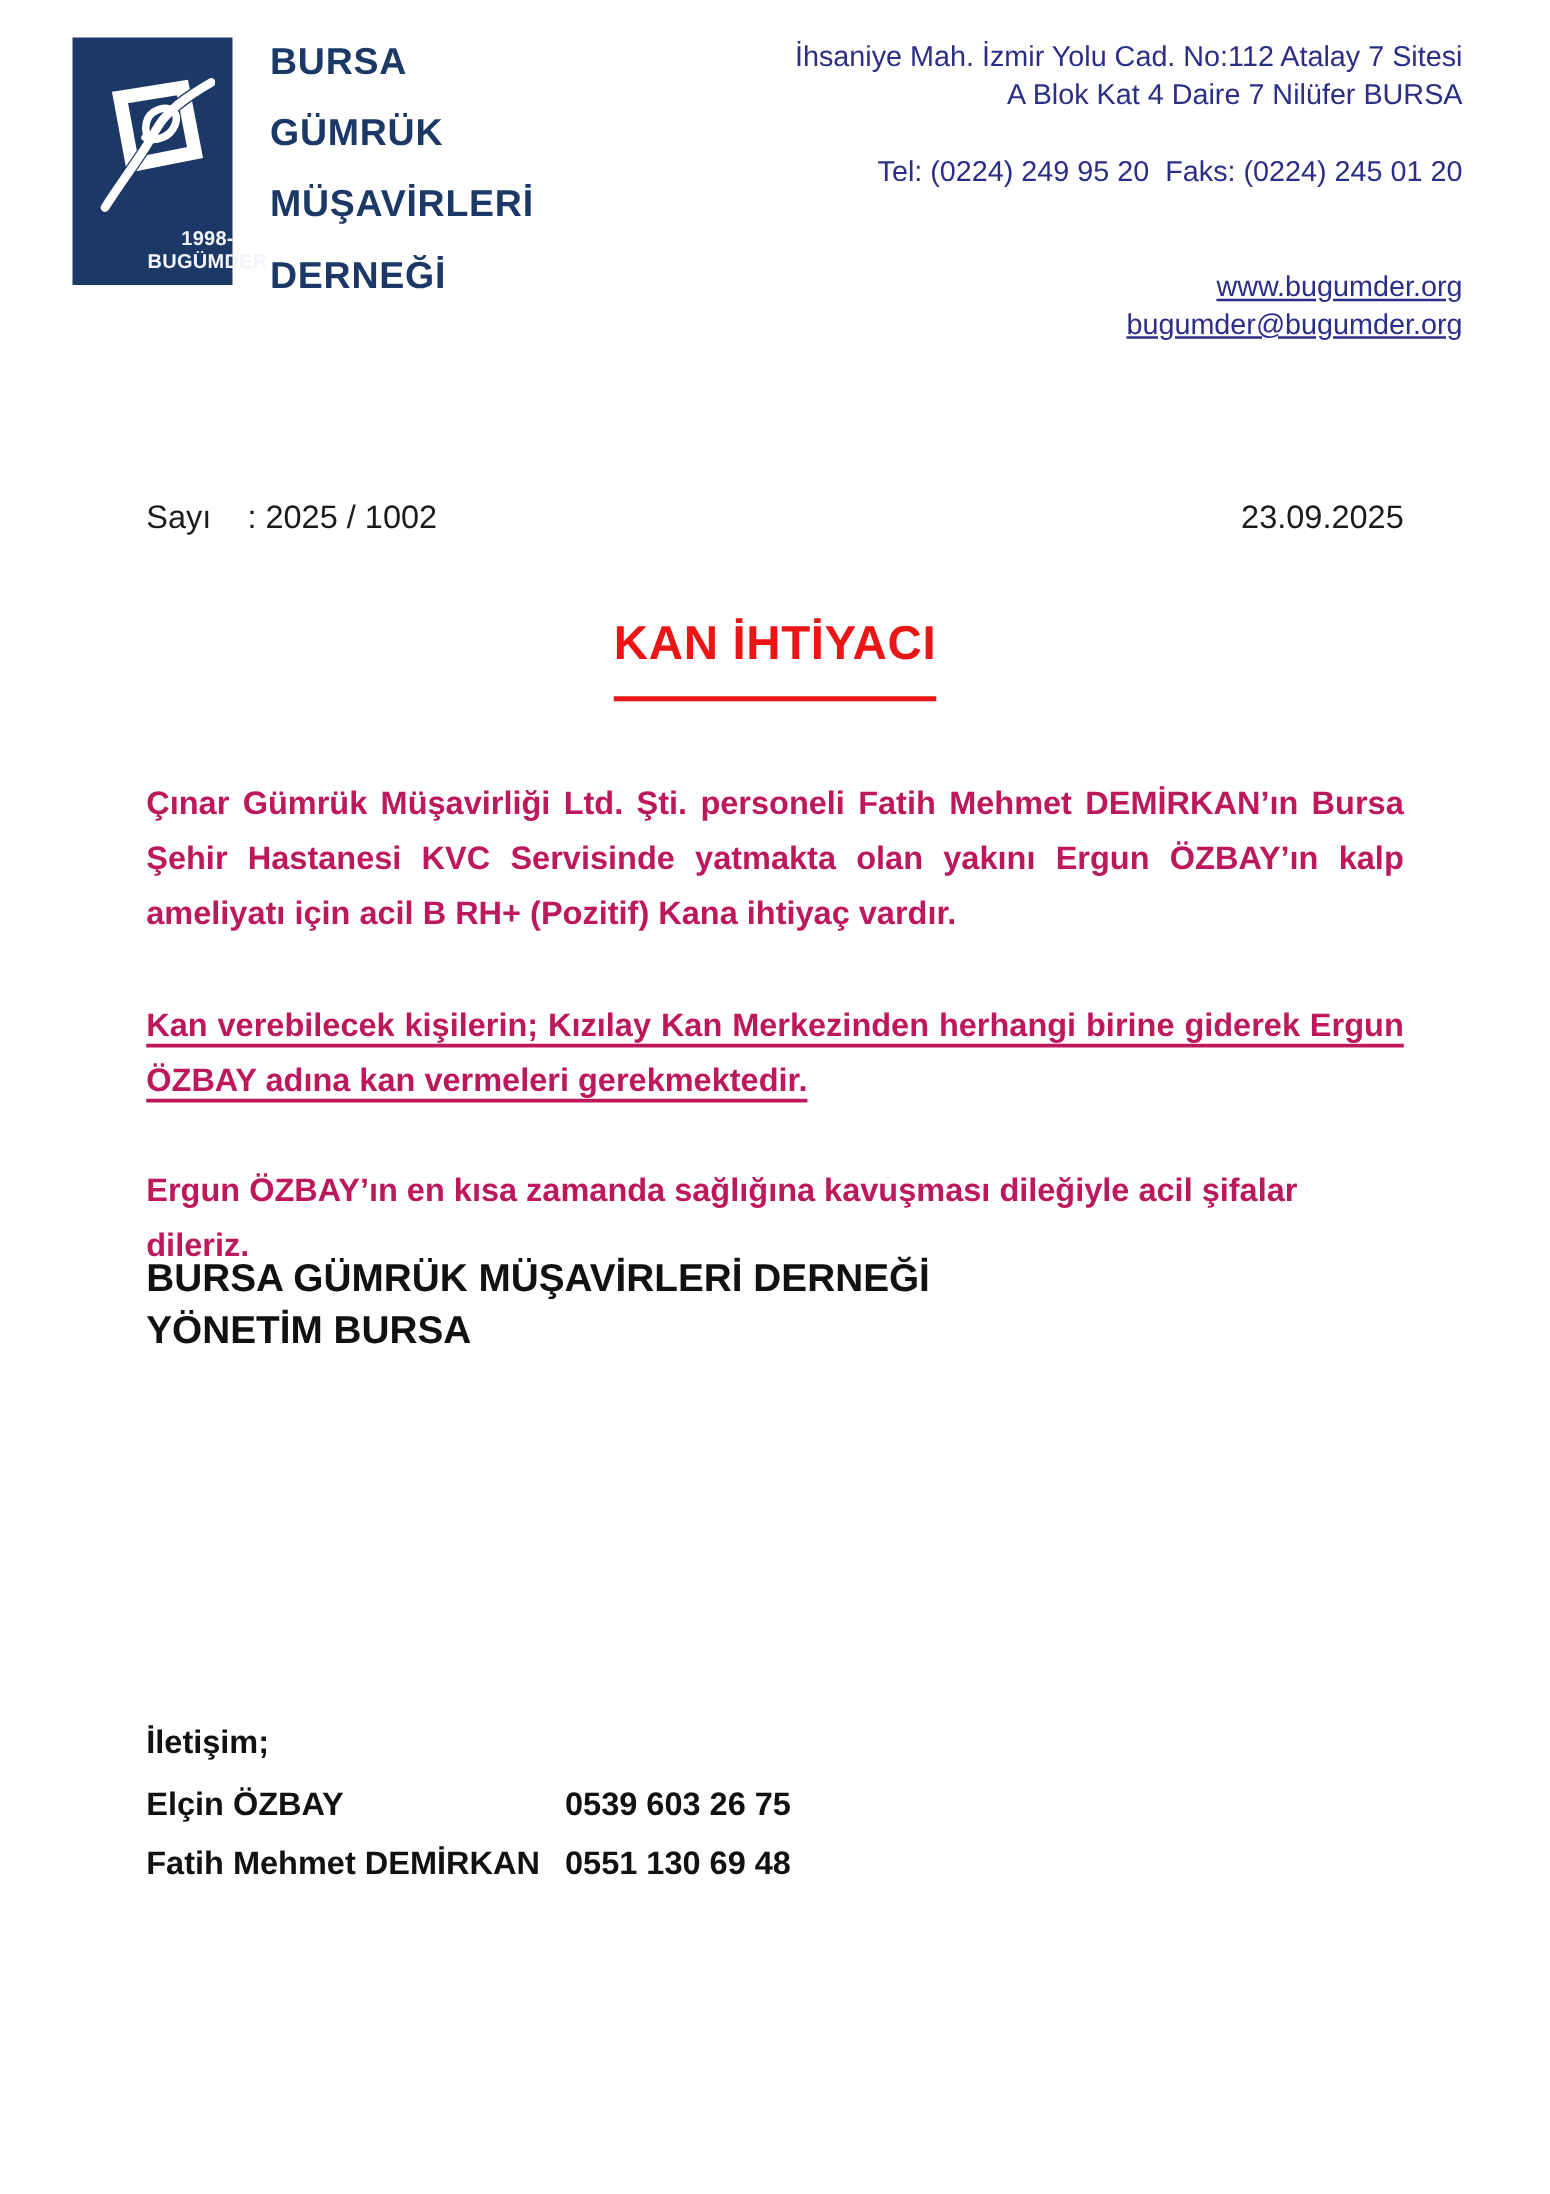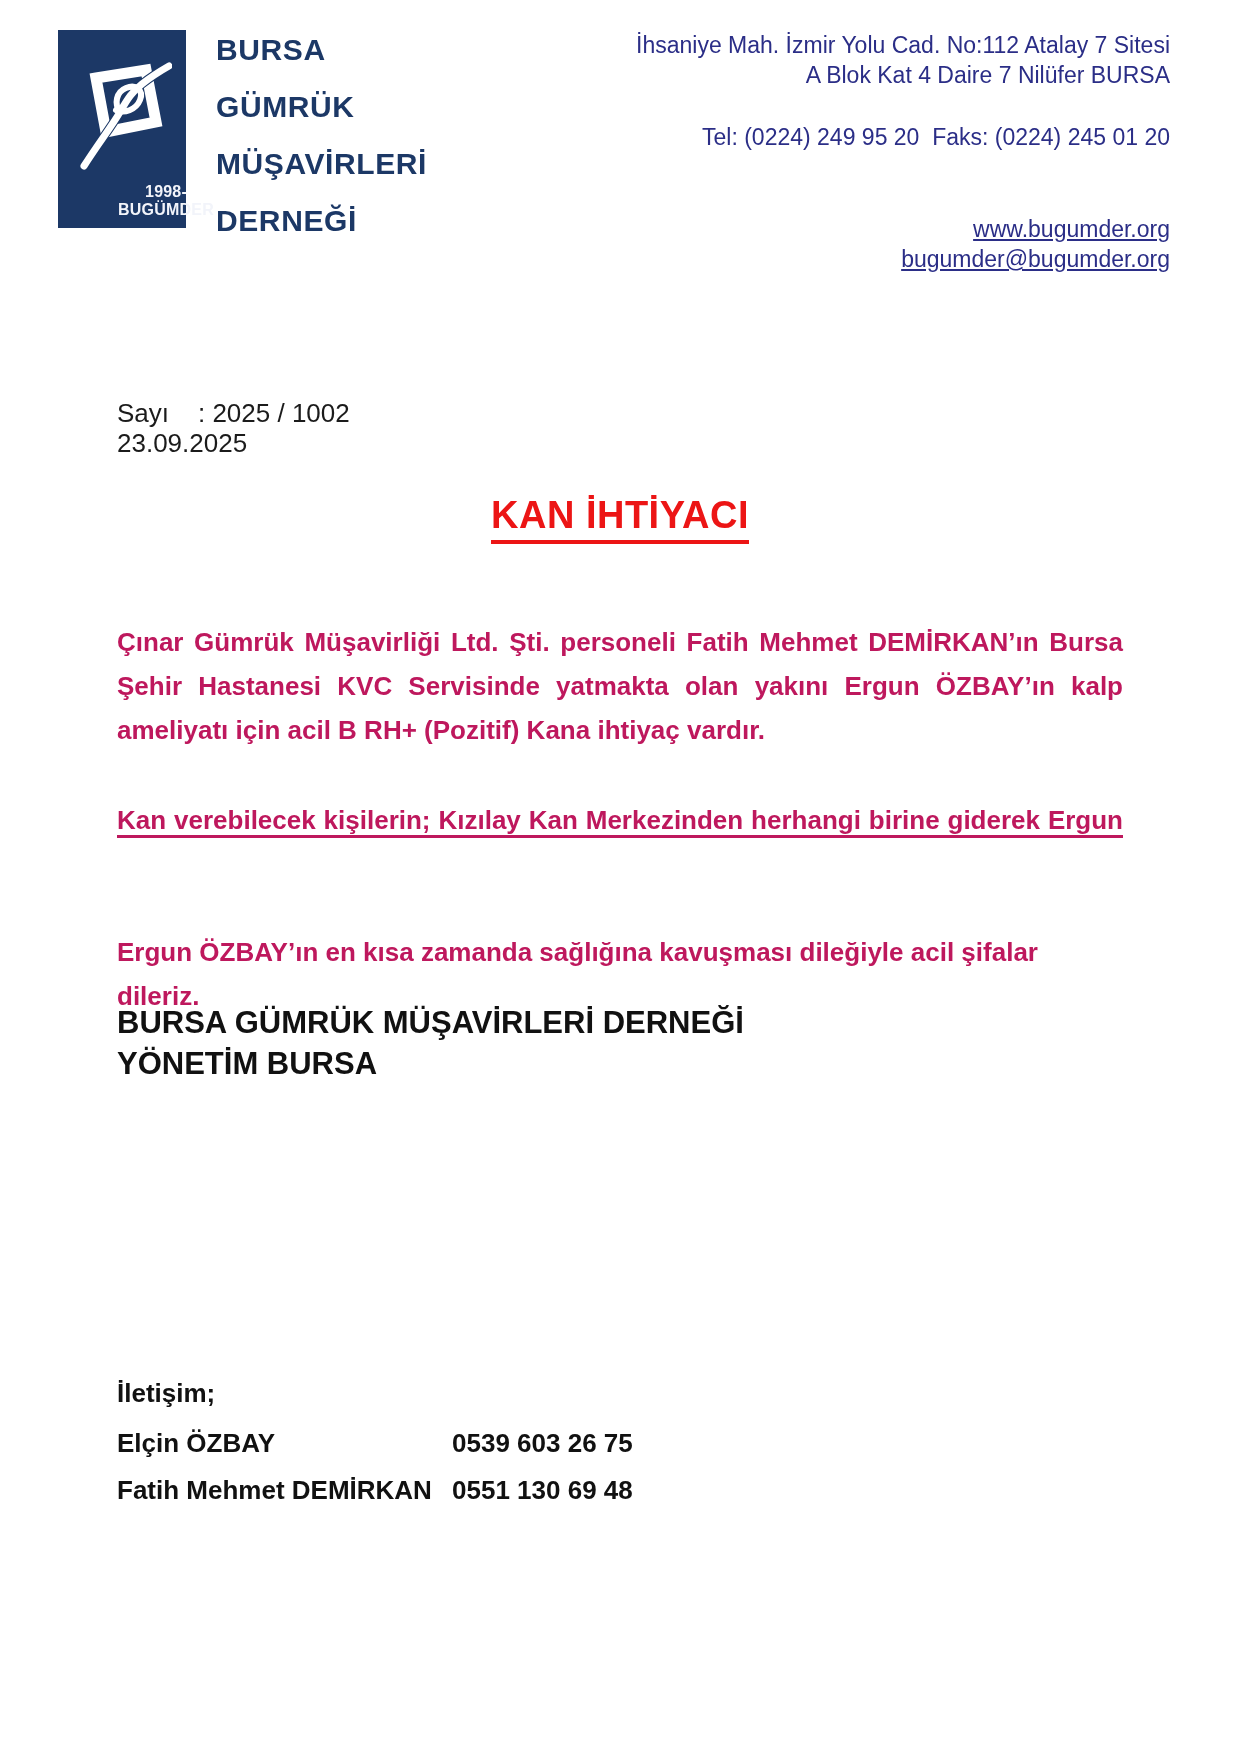--- a/index.html
+++ b/index.html
@@ -37,31 +37,31 @@
   .addr-1{top:32px;}
   .addr-2{top:62px;}
   .addr-tel{top:124px;}
   .addr-web{top:190px;}
   .addr-mail{top:220px;}
   a.doclink{color:var(--blue,#2b2e87);text-decoration:underline;cursor:pointer;}
   
   .sayi-row{
     position:absolute;left:117px;top:398px;width:1006px;
     display:flex;justify-content:space-between;
-    font-size:26px;line-height:30px;color:#1b1b1b;flex-direction:column;
+    font-size:26px;line-height:30px;color:#1b1b1b;
   }
   .sayi-left{white-space:pre;}
   
   .title-wrap{position:absolute;left:117px;top:494px;width:1006px;text-align:center;}
   .doc-title{
     display:inline-block;
     color:var(--red,#ec1515);
     font-size:38px;font-weight:bold;letter-spacing:.5px;
     border-bottom:4px solid var(--red,#ec1515);
-    padding-bottom:3px;
+    padding-bottom:20px;
   }
   
   .para{
     position:absolute;left:117px;width:1006px;
     font-size:26px;font-weight:bold;line-height:44px;color:#be185d;
   }
   .p1{top:620px;}
   .p2{top:798px;}
   .p3{top:930px;}
   .jline{text-align:justify;text-align-last:justify;}
@@ -133,20 +133,21 @@
   </div>
 
   <div class="para p1">
     <div class="jline">Çınar Gümrük Müşavirliği Ltd. Şti. personeli Fatih Mehmet DEMİRKAN’ın Bursa</div>
     <div class="jline">Şehir Hastanesi KVC Servisinde yatmakta olan yakını Ergun ÖZBAY’ın kalp</div>
     <div class="jline last">ameliyatı için acil B RH+ (Pozitif) Kana ihtiyaç vardır.</div>
   </div>
 
   <div class="para p2 u">
     <div class="jline">Kan verebilecek kişilerin; Kızılay Kan Merkezinden herhangi birine giderek Ergun</div>
+    <div class="jline last">ÖZBAY adına kan vermeleri gerekmektedir.</div>
   </div>
 
   <div class="para p3">Ergun ÖZBAY’ın en kısa zamanda sağlığına kavuşması dileğiyle acil şifalar dileriz.</div>
 
   <div class="signature">
     <div>BURSA GÜMRÜK MÜŞAVİRLERİ DERNEĞİ</div>
     <div>YÖNETİM BURSA</div>
   </div>
 
   <div class="contact">

